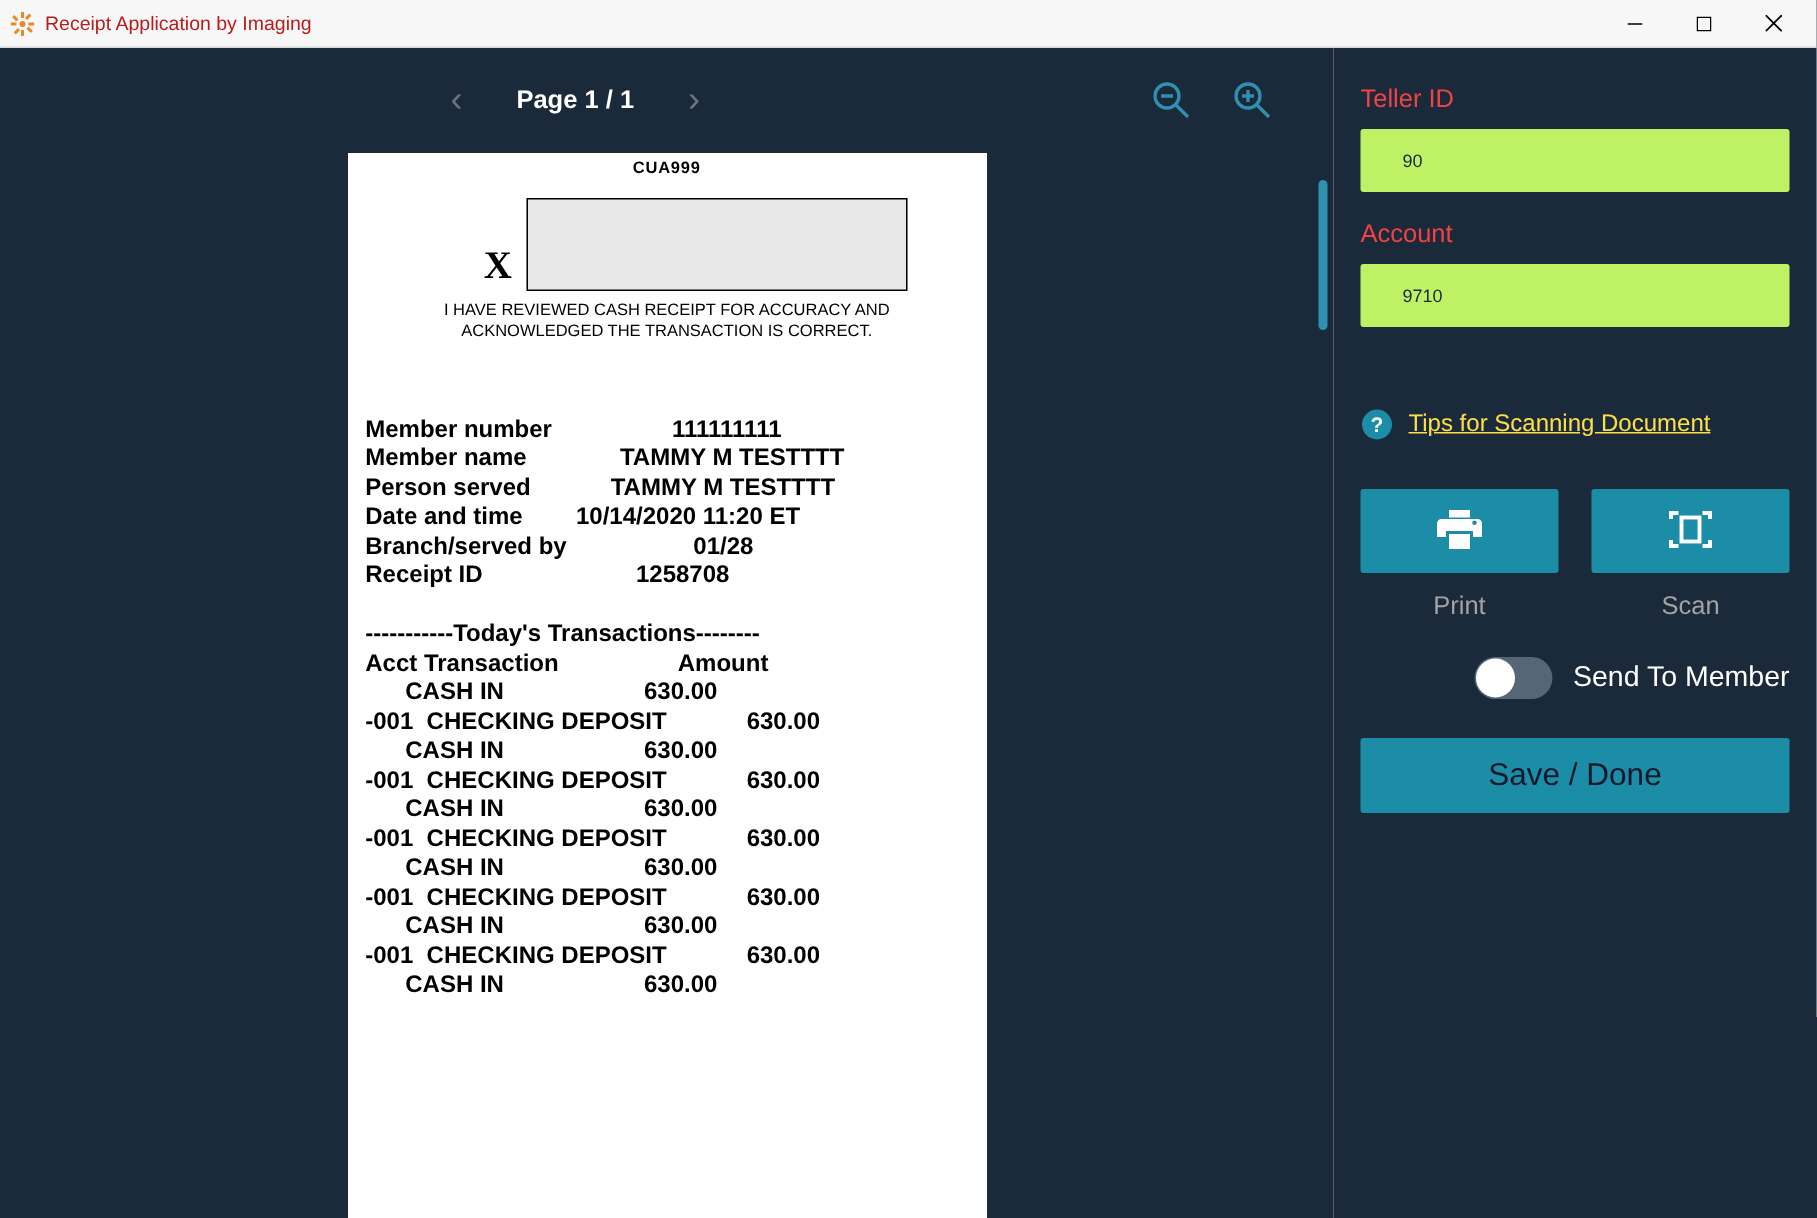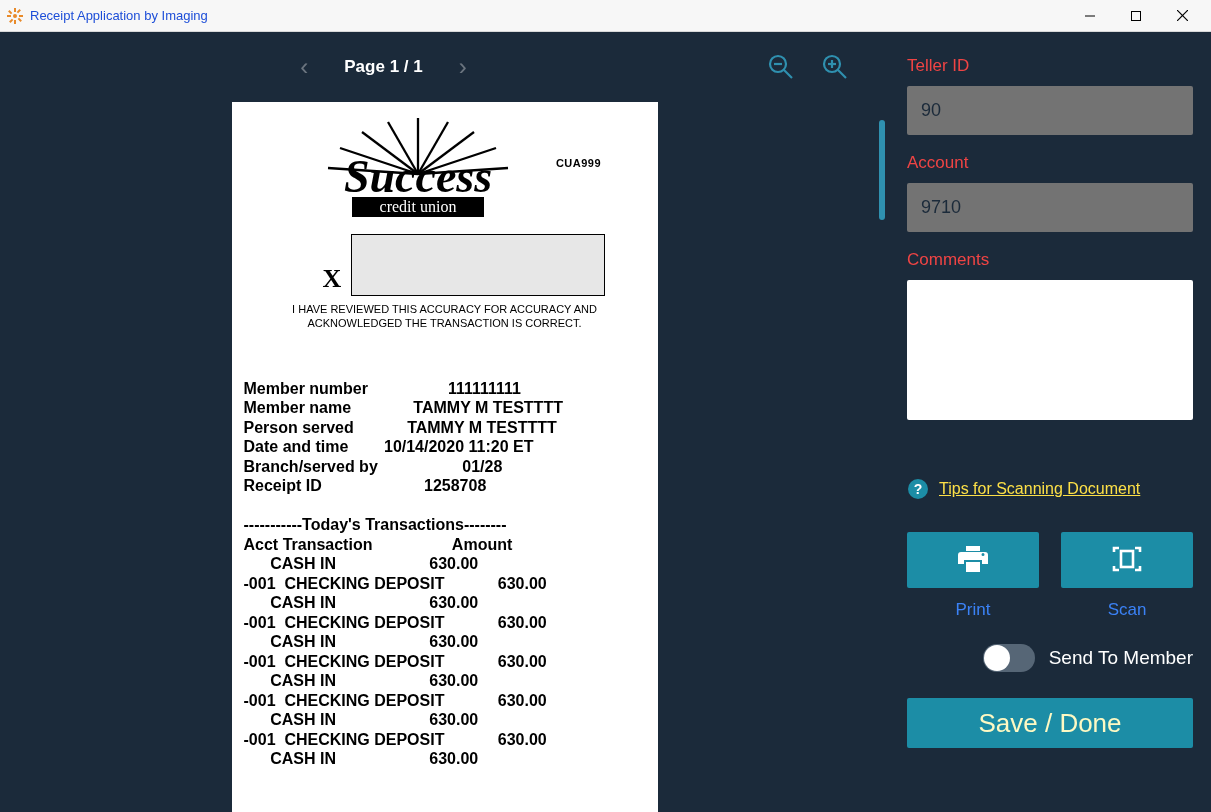--- a/index.html
+++ b/index.html
@@ -1,20 +1,20 @@
 <!DOCTYPE html>
 <html><head>
 <meta charset="utf-8">
 <style>
   * { box-sizing: border-box; }
   html, body { margin:0; padding:0; height:100%; font-family: "Segoe UI", Arial, sans-serif; }
   body { background:#fff; width:1211px; height:812px; overflow:hidden; display:flex; flex-direction:column; }
 
   
-  .titlebar { height:32px; background:#f7f7f7; border-bottom:1px solid #d8d8d8; display:flex; align-items:center; padding:0 6px; font-size:13px; color:#1d4ed8; }
+  .titlebar { height:32px; background:#f7f7f7; border-bottom:1px solid #d8d8d8; display:flex; align-items:center; padding:0 6px; font-size:13px; color:#b91c1c; }
   .titlebar .app-icon { width:18px; height:18px; margin-right:6px; display:inline-flex; align-items:center; justify-content:center; }
   .titlebar .title { flex:1; }
   .titlebar .win-controls { display:flex; }
   .titlebar .win-btn { width:46px; height:32px; display:flex; align-items:center; justify-content:center; cursor:default; }
   .titlebar .win-btn svg { pointer-events:none; }
 
   
   .content { flex:1; display:flex; min-height:0; }
 
   
@@ -35,37 +35,37 @@
   .sig-area { margin:8px auto 6px auto; width:320px; }
   .sig-row { display:flex; align-items:flex-end; }
   .sig-x { font-family:"Times New Roman",serif; font-size:26px; font-weight:700; padding:0 4px 2px 38px; }
   .sig-box { flex:1; height:62px; background:#e7e7e7; border:1px solid #000; margin-left:6px; }
   .sig-note { font-size:11px; text-align:center; margin-top:6px; font-family:Arial,sans-serif; line-height:1.3; }
   .receipt-body { margin-top:48px; font-family:Liberation Sans, sans-serif; font-size:16px; font-weight:700; line-height:1.22; white-space:pre; }
 
   
   .side-panel { width:322px; background:#1B2A3A; padding:24px 18px; color:#B9C4CE; display:flex; flex-direction:column; gap:18px; overflow:auto; }
   .field-label { font-size:17px; color:#ef4444; }
-  .ro-field { background:#737373; color:#1B2A3A; border:none; padding:14px 14px; font-size:18px; border-radius:2px; width:100%; }
+  .ro-field { background:#bef264; color:#1B2A3A; border:none; padding:14px 28px; font-size:12px; border-radius:2px; width:100%; }
   .comments-box { background:#fff; border:none; resize:none; width:100%; height:140px; padding:8px; font-size:15px; color:#000; border-radius:2px; }
   .tips-row { display:flex; align-items:center; gap:10px; margin-top:36px; margin-bottom:14px; }
   .tips-link { color:#fde047; text-decoration:underline; font-size:16px; }
   .help-icon { width:22px; height:22px; }
 
   .action-row { display:flex; gap:22px; }
   .action-col { flex:1; display:flex; flex-direction:column; align-items:center; gap:12px; }
   .action-btn { width:100%; height:56px; background:#1C8DA6; border:none; border-radius:2px; display:flex; align-items:center; justify-content:center; cursor:pointer; }
-  .action-label { color:#3b82f6; font-size:17px; }
+  .action-label { color:#a3a3a3; font-size:17px; }
 
   .toggle-row { display:flex; align-items:center; gap:14px; margin-top:6px; margin-left:18px;justify-content:flex-end; }
   .toggle { width:52px; height:28px; background:#566676; border-radius:14px; position:relative; }
   .toggle-knob { position:absolute; width:26px; height:26px; background:#fff; border-radius:50%; top:1px; left:1px; }
   .toggle-label { color:#fff; font-size:19px; }
 
-  .save-btn { margin-top:8px; width:100%; height:50px; background:#1C8DA6; border:none; color:#fef9c3; font-size:26px; border-radius:2px; cursor:pointer; }
+  .save-btn { margin-top:8px; width:100%; height:50px; background:#1C8DA6; border:none; color:#0f172a; font-size:21px; border-radius:2px; cursor:pointer; }
 </style>
 </head>
 <body>
 
 <div class="titlebar">
   <span class="app-icon">
     <svg width="16" height="16" viewBox="0 0 16 16">
         <g fill="#E88A2A">
           <circle cx="8" cy="8" r="2"></circle>
           <rect x="7" y="0" width="2" height="4"></rect>
@@ -126,48 +126,30 @@
             </svg>
         </span>
       </div>
     </div>
 
     <div class="viewer-scroll">
       <div class="scroll-indicator"></div>
 
       <div class="receipt-page">
         <div class="logo-row">
-          <span>
-            <svg width="260" height="110" viewBox="0 0 260 110">
-              <g stroke="#000" stroke-width="2.3" fill="none">
-                <line x1="130" y1="62" x2="130" y2="6"></line>
-                <line x1="130" y1="62" x2="100" y2="10"></line>
-                <line x1="130" y1="62" x2="160" y2="10"></line>
-                <line x1="130" y1="62" x2="74" y2="20"></line>
-                <line x1="130" y1="62" x2="186" y2="20"></line>
-                <line x1="130" y1="62" x2="52" y2="36"></line>
-                <line x1="130" y1="62" x2="208" y2="36"></line>
-                <line x1="130" y1="62" x2="40" y2="56"></line>
-                <line x1="130" y1="62" x2="220" y2="56"></line>
-              </g>
-              <text x="130" y="80" text-anchor="middle" font-family="Georgia,'Times New Roman',serif" font-weight="900" font-style="italic" font-size="46" fill="#000">Success</text>
-              <rect x="64" y="85" width="132" height="20" fill="#000"></rect>
-              <text x="130" y="100" text-anchor="middle" font-family="Georgia,serif" font-size="16" fill="#fff">credit union</text>
-            </svg>
-          </span>
           <span class="cua-text">CUA999</span>
         </div>
 
         <div class="sig-area">
           <div class="sig-row">
             <div class="sig-x">X</div>
             <div class="sig-box"></div>
           </div>
           <div class="sig-note">
-            <div>I HAVE REVIEWED THIS ACCURACY FOR ACCURACY AND</div>
+            <div>I HAVE REVIEWED CASH RECEIPT FOR ACCURACY AND</div>
             <div>ACKNOWLEDGED THE TRANSACTION IS CORRECT.</div>
           </div>
         </div>
 
         <div class="receipt-body" id="receipt-body">Member number                  111111111
 Member name              TAMMY M TESTTTT
 Person served            TAMMY M TESTTTT
 Date and time        10/14/2020 11:20 ET
 Branch/served by                   01/28
 Receipt ID                       1258708
@@ -195,25 +177,20 @@
       <div style="height:10px"></div>
       <input class="ro-field" readonly="" value="90" style="">
     </div>
 
     <div>
       <div class="field-label">Account</div>
       <div style="height:10px"></div>
       <input class="ro-field" readonly="" value="9710" style="">
     </div>
 
-    <div>
-      <div class="field-label">Comments</div>
-      <div style="height:10px"></div>
-      <textarea class="comments-box" value="" style=""></textarea>
-    </div>
 
     <div class="tips-row">
       <span class="help-icon">
         <svg width="22" height="22" viewBox="0 0 22 22">
             <circle cx="11" cy="11" r="10" fill="#1C8DA6"></circle>
             <text x="11" y="16" text-anchor="middle" font-family="Arial" font-weight="700" font-size="14" fill="#fff">?</text>
           </svg>
       </span>
       <a href="#" class="tips-link">Tips for Scanning Document</a>
     </div>

